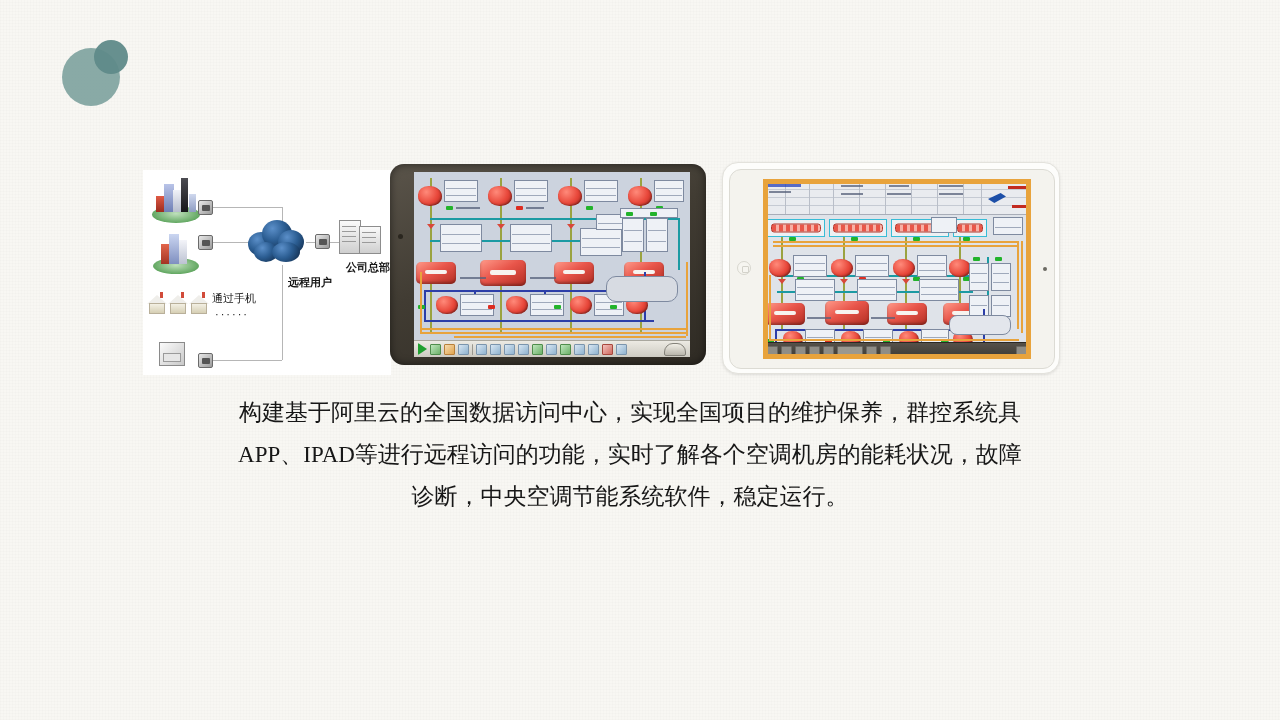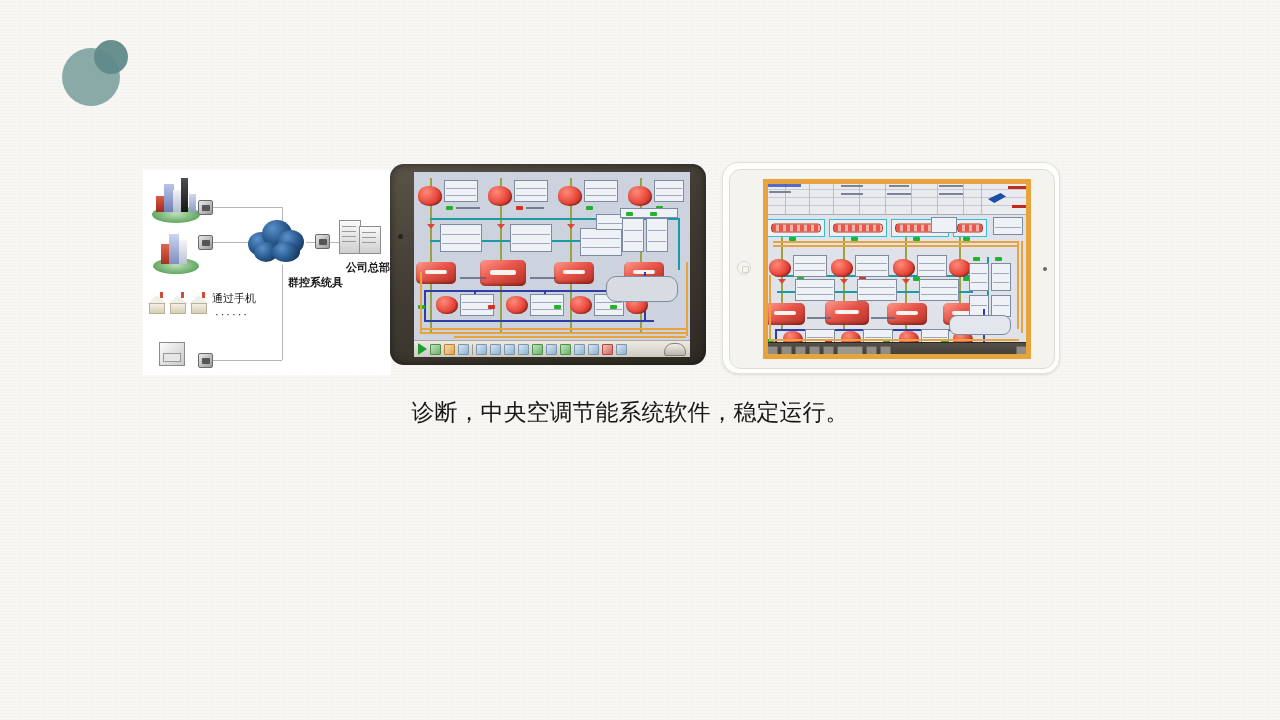--- a/index.html
+++ b/index.html
@@ -470,21 +470,21 @@
           <div class="slot" style="top:15px;"></div>
             <div class="slot" style="top:20px;"></div>
         </div>
         <div class="rack" style="left:20px; top:10px; width:22px; height:28px;">
           <div class="slot" style="top:5px;"></div>
             <div class="slot" style="top:10px;"></div>
           <div class="slot" style="top:15px;"></div>
         </div>
       </div>
 
-      <div class="nd-label bold" style="left:145px; top:105px;">群控系统具</div>
+      <div class="nd-label bold" style="left:145px; top:105px;">远程用户</div>
       <div class="nd-label" style="left:69px; top:121px;">通过手机</div>
       <div class="nd-label" style="left:72px; top:138px; letter-spacing:2px;">······</div>
       <div class="nd-label bold" style="left:203px; top:90px;">公司总部</div>
     </div>
 
     <div class="tablet-dark">
       <div class="speaker"></div>
 
       <div class="screen">
         <div class="scada">
@@ -815,16 +815,18 @@
             <div class="tb-icon" style="margin-left:auto;background:#8f8d86;border-color:#6a6862;"></div>
           </div>
 
           <div class="screen-border"></div>
         </div>
       </div>
     </div>
   </div>
 
   <div class="body-copy">
+    <p>构建基于阿里云的全国数据访问中心，实现全国项目的维护保养，群控系统具</p>
+    <p>APP、IPAD等进行远程访问的功能，实时了解各个空调机房的能耗状况，故障</p>
     <p>诊断，中央空调节能系统软件，稳定运行。</p>
   </div>
 
 </div>
 
 </body></html>

